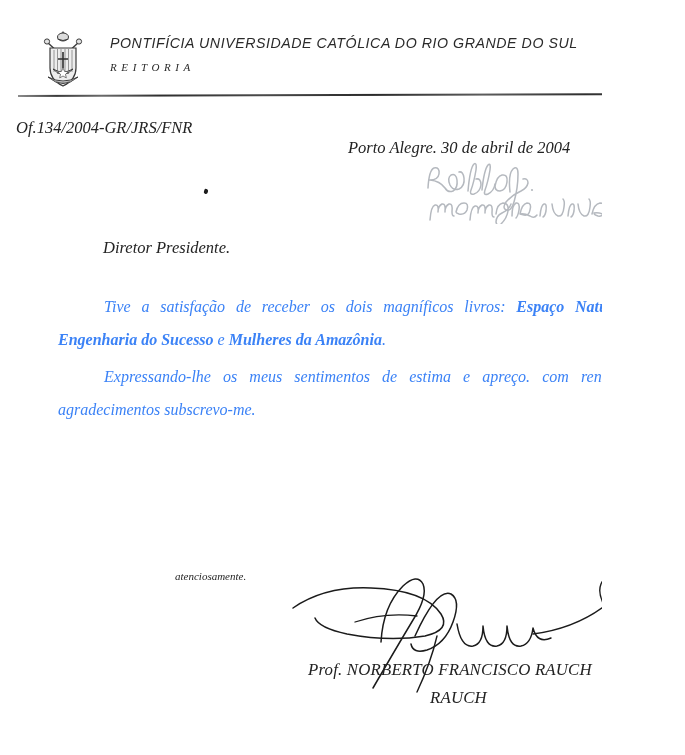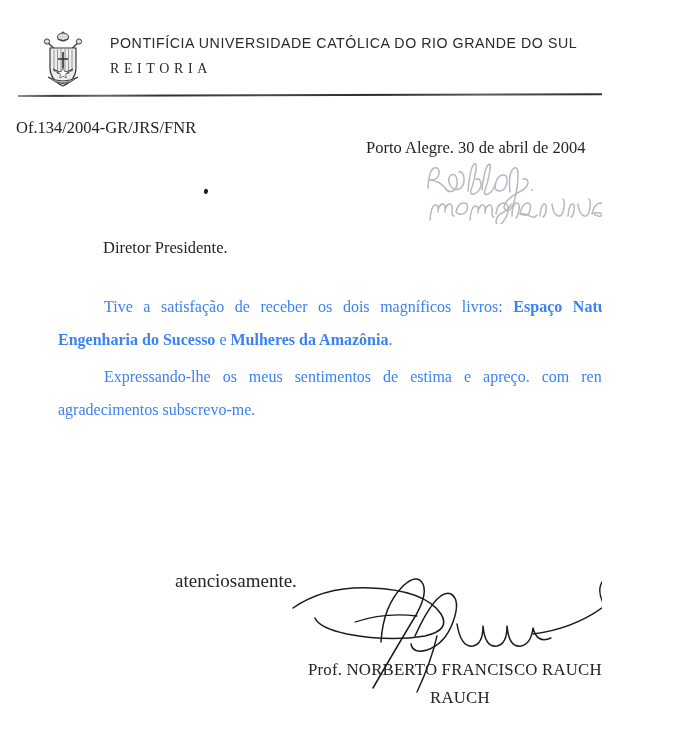--- a/index.html
+++ b/index.html
@@ -10,20 +10,21 @@
   body {
     font-family: "Liberation Serif", serif;
     color: #1a1a1a;
   }
   #page {
     position: relative;
     width: 602px;
     height: 755px;
     background: #ffffff;
     overflow: hidden;
+    font-style: italic;
   }
 
   
   #letterhead {
     position: absolute;
     left: 0; top: 0;
     width: 685px; height: 100px;
   }
   #crest {
     position: absolute;
@@ -37,21 +38,21 @@
   #org-name {
     font-family: "Liberation Sans", sans-serif;
     font-size: 14.2px;
     letter-spacing: 0.55px;
     color: #2a2a2a;
     white-space: nowrap;
     line-height: 1.1;
   }
   #org-unit {
     font-family: "Liberation Serif", serif;
-    font-size: 14px;
+    font-size: 11px;
     letter-spacing: 4.6px;
     color: #2a2a2a;
     margin-top: 9px;
     white-space: nowrap;
     line-height: 1.1;
   }
   #header-rule {
     position: absolute;
     left: 18px; top: 95px;
     width: 645px; height: 2px;
@@ -65,21 +66,21 @@
   
   #ref-number {
     position: absolute;
     left: 16px; top: 118px;
     font-size: 16.5px;
     color: #232323;
     white-space: nowrap;
   }
   #date-line {
     position: absolute;
-    left: 366px; top: 138px;
+    left: 348px; top: 138px;
     font-size: 16.5px;
     color: #232323;
     white-space: nowrap;
   }
 
   
   #pencil-note {
     position: absolute;
     left: 424px; top: 158px;
     width: 200px; height: 66px;
@@ -116,21 +117,21 @@
     margin: 0 0 4px 0;
     text-align: justify;
     text-indent: 46px;
   }
   #body-text p.tight { margin-bottom: 0; }
   #body-text b { font-weight: bold; }
 
   #closing {
     position: absolute;
     left: 175px; top: 570px;
-    font-size: 19px;
+    font-size: 11px;
     color: #242424;
     white-space: nowrap;
   }
 
   
   #signature {
     position: absolute;
     left: 285px; top: 570px;
     width: 400px; height: 125px;
     pointer-events: none;

